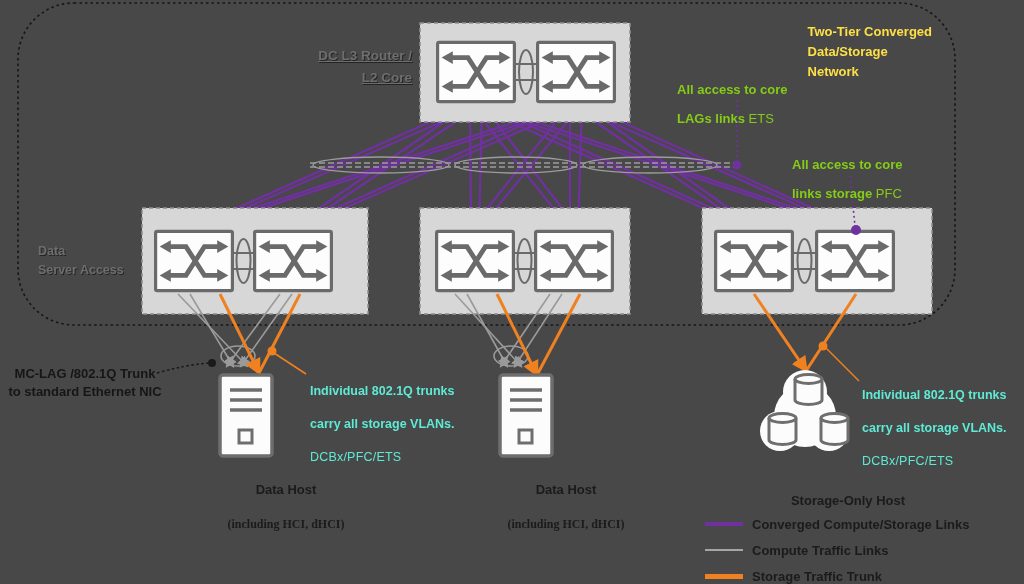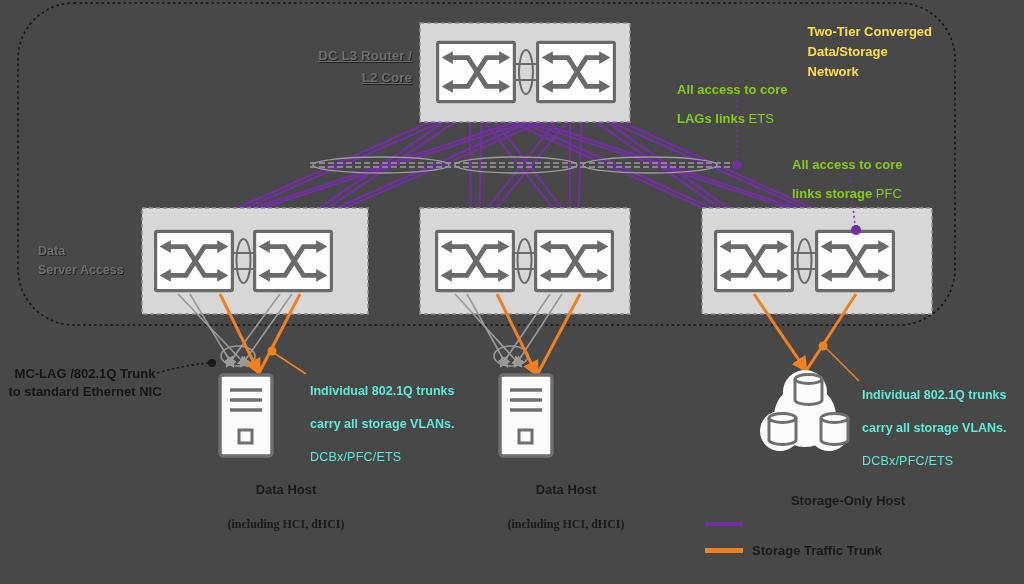--- a/index.html
+++ b/index.html
@@ -233,20 +233,25 @@
   <div class="nm">Data Host</div>
   <div class="sub">(including HCI, dHCI)</div>
 </div>
 <div class="lbl host-lbl" style="left:808px;top:474px;">
   <div class="nm">Storage-Only Host</div>
 </div>
 
 <div id="legend">
   <div class="leg-row">
     <div class="leg-swatch" style="height:4px;background:#7030A0;"></div>
+    <div class="leg-text">Converged Compute/Storage Links</div>
+  </div>
+  <div class="leg-row">
+    <div class="leg-swatch" style="height:2px;background:#A6A6A6;"></div>
+    <div class="leg-text">Compute Traffic Links</div>
   </div>
   <div class="leg-row">
     <div class="leg-swatch" style="height:5px;background:#F08121;"></div>
     <div class="leg-text">Storage Traffic Trunk</div>
   </div>
 </div>
 
 </div>
 
 </body></html>

